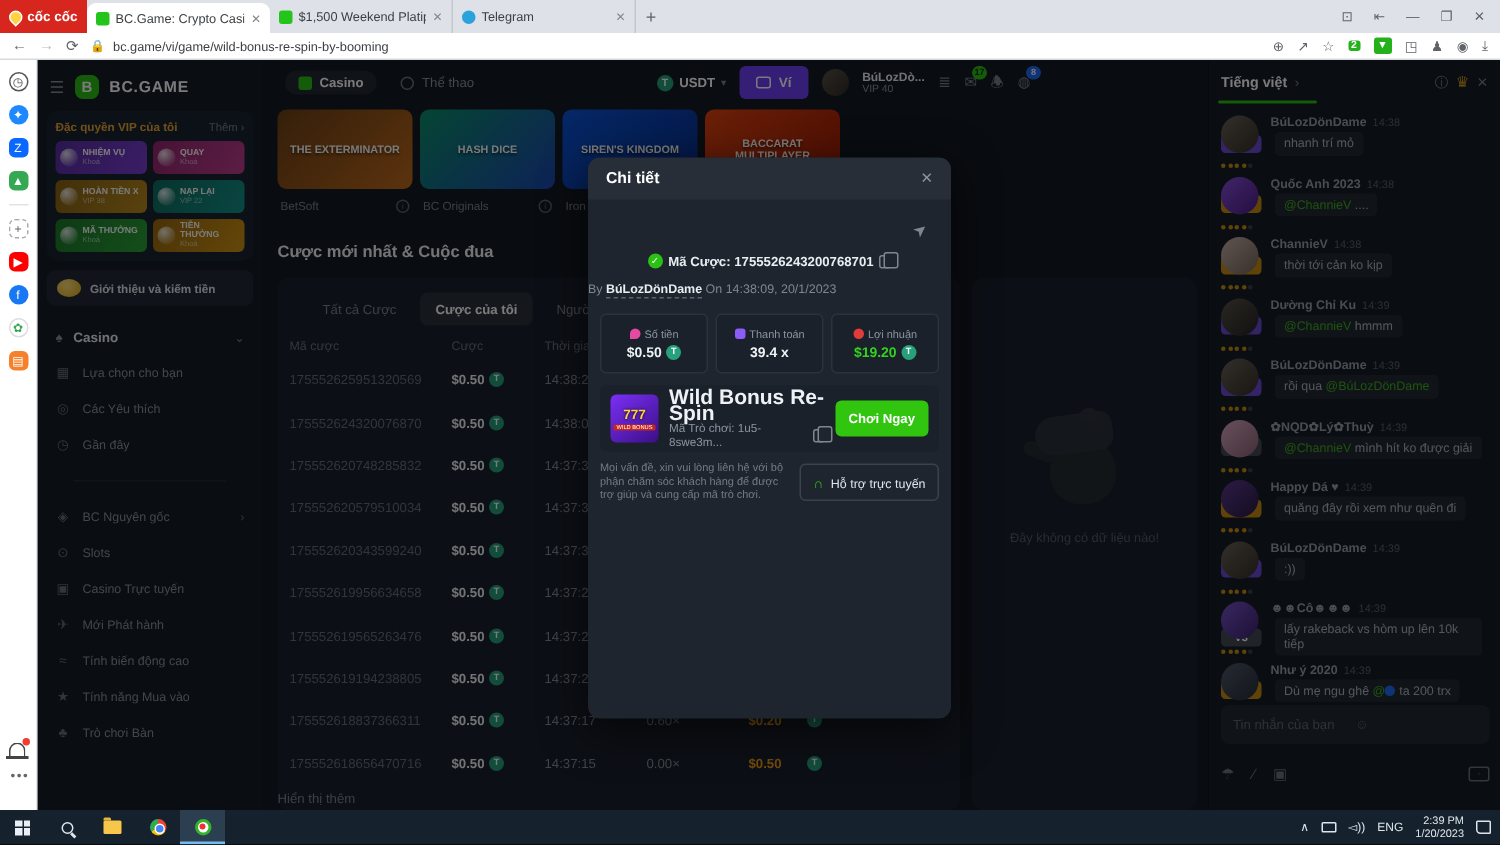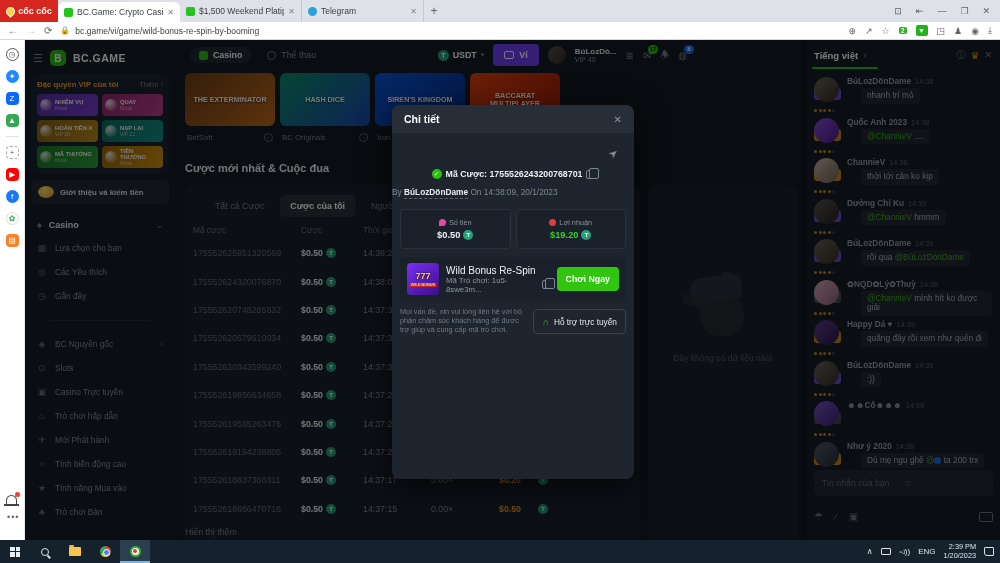--- a/index.html
+++ b/index.html
@@ -145,21 +145,21 @@
   .cchev{color:#7a8490;font-size:9px}
   .chead .sp{flex:1}
   .chic{color:#7a8490;font-size:9px}
   .trophy{color:#d8a01f;font-size:10px}
   .underline{position:absolute;left:6px;top:27px;width:66px;height:2px;background:#2bc014;border-radius:2px}
   .msgs{position:absolute;left:0;top:33px;width:100%}
   .msg{position:relative;padding:3px 8px 3px 8px;height:40.5px}
   .av{position:absolute;left:8px;top:4px;width:25px;height:25px;border-radius:50%}
   .mname{margin-left:33px;font-size:8.3px;color:#98a2ad;font-weight:bold;white-space:nowrap;overflow:hidden}
   .mname i{font-style:normal;color:#5a646e;font-weight:normal;font-size:7.3px;margin-left:4px}
-  .mrow2{display:flex;align-items:flex-start;gap:20px;margin-top:2px}
+  .mrow2{display:flex;align-items:center;gap:9px;margin-top:2px}
   .vbadge{width:27px;flex:none;border-radius:3px;height:12px;color:#fff;font-size:7.3px;font-weight:bold;display:flex;align-items:center;justify-content:center}
   .b-purple{background:#6d4ad8}
   .b-gold{background:#c78d10}
   .b-dark{background:#434b56}
   .stars{position:absolute;left:8px;top:36px;display:flex;gap:1.5px}
   .stars b{width:3px;height:3px;border-radius:50%;background:#c78d10}
   .stars b:last-child{background:#3a424c}
   .bub{background:#232b35;border-radius:3px;padding:3px 6px;color:#aeb7c2;font-size:8.3px;line-height:9.5px;max-width:138px}
   .bub .mn{color:#3fae1d}
   .bub .bdot{display:inline-block;width:7px;height:7px;border-radius:50%;background:#1e6ef5;vertical-align:middle}
@@ -190,21 +190,21 @@
   .sd-pink{background:#e44aa0;border-radius:50% 50% 50% 0}
   .sd-purple{background:#8b5cf6}
   .sd-red{background:#e23b3b;border-radius:50%}
   .sval{display:flex;align-items:center;gap:3px;font-size:9.3px;font-weight:bold;color:#eef2f6}
   .sval.green{color:#35d121}
   .gamerow{position:absolute;left:8px;top:152px;width:226px;background:#1b212a;border-radius:4px;height:44px;display:flex;align-items:center;padding:0 7px;gap:7px}
   .thumb{width:32px;height:32px;border-radius:4px;background:linear-gradient(140deg,#7b2ff7,#3b0f86);flex:none;display:flex;flex-direction:column;align-items:center;justify-content:center}
   .thumb b{color:#ffd23f;font-size:9px;line-height:9px;text-shadow:0 0 2px #000}
   .thumb i{color:#fff;font-style:normal;font-size:3.8px;background:#c2261d;padding:0 2px;border-radius:1px;margin-top:2px}
   .ginfo{flex:1;min-width:0}
-  .ginfo .gn{color:#eef2f6;font-size:10px;font-weight:normal;line-height:11px}
+  .ginfo .gn{color:#eef2f6;font-size:14px;font-weight:bold;line-height:11px}
   .ginfo .gid{color:#8b95a1;font-size:7.8px;display:flex;align-items:center;gap:4px}
   .playbtn{background:#31c50f;color:#fff;font-size:8.8px;font-weight:bold;border-radius:4px;height:24px;padding:0 9px;display:flex;align-items:center;flex:none}
   .supp{position:absolute;left:8px;top:202px;width:226px;display:flex;align-items:flex-end;gap:8px}
   .supptext{flex:1;color:#717b87;font-size:7.3px;line-height:9px}
   .suppbtn{flex:none;border:1px solid #39424d;border-radius:4px;height:25px;display:flex;align-items:center;gap:5px;padding:0 8px;color:#dfe5eb;font-size:8.3px}
   .hset{color:#2bc014;font-size:9px;font-weight:bold}
 
   
   .taskbar{position:absolute;left:0;top:540px;width:1000px;height:23px;background:#15222e;display:flex;align-items:center;z-index:50}
   .tstart{width:30px;height:23px;display:flex;align-items:center;justify-content:center}
@@ -403,26 +403,20 @@
 
           </div>
             <div class="sitem">
 
             <span class="ic">▣</span>
             <span class="lb">Casino Trực tuyến</span>
 
           </div>
             <div class="sitem">
 
-            <span class="ic">♨</span>
-            <span class="lb">Trò chơi hấp dẫn</span>
-
-          </div>
-            <div class="sitem">
-
             <span class="ic">✈</span>
             <span class="lb">Mới Phát hành</span>
 
           </div>
             <div class="sitem">
 
             <span class="ic">≈</span>
             <span class="lb">Tính biến động cao</span>
 
           </div>
@@ -788,20 +782,21 @@
                 <b></b>
                 <b></b>
                 <b></b>
               </span>
           </div>
             <div class="msg">
             <span class="av" style="background: linear-gradient(135deg, rgb(122, 82, 201), rgb(60, 35, 112));"></span>
             <div class="mname"><span>☻☻Cô☻☻☻</span><i>14:39</i></div>
             <div class="mrow2">
               <span class="vbadge b-dark">V3</span>
+              <span class="bub"><span>lấy rakeback vs hòm up lên 10k tiếp</span><span></span></span>
             </div>
             <span class="stars">
                 <b></b>
                 <b></b>
                 <b></b>
                 <b></b>
                 <b></b>
               </span>
           </div>
             <div class="msg">
@@ -852,20 +847,29 @@
     </div>
     <div class="stats">
       <div class="stat">
         <span class="slab">
             <span class="sdot sd-pink"></span>
             <span>Số tiền</span>
           </span>
         <span class="sval">
             <span>$0.50</span>
             <span class="tcoin sm">T</span>
+          </span>
+      </div>
+        <div class="stat">
+        <span class="slab">
+            <span class="sdot sd-purple"></span>
+            <span>Thanh toán</span>
+          </span>
+        <span class="sval">
+            <span>39.4 x</span>
           </span>
       </div>
         <div class="stat">
         <span class="slab">
             <span class="sdot sd-red"></span>
             <span>Lợi nhuận</span>
           </span>
         <span class="sval green">
             <span>$19.20</span>
             <span class="tcoin sm">T</span>

